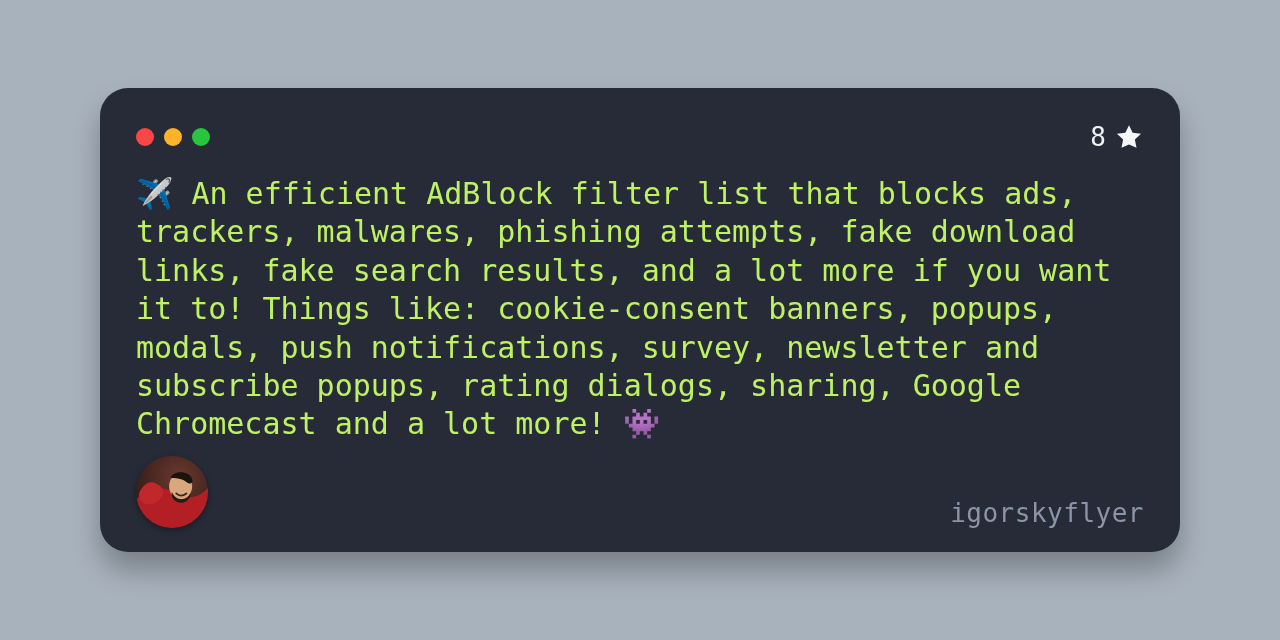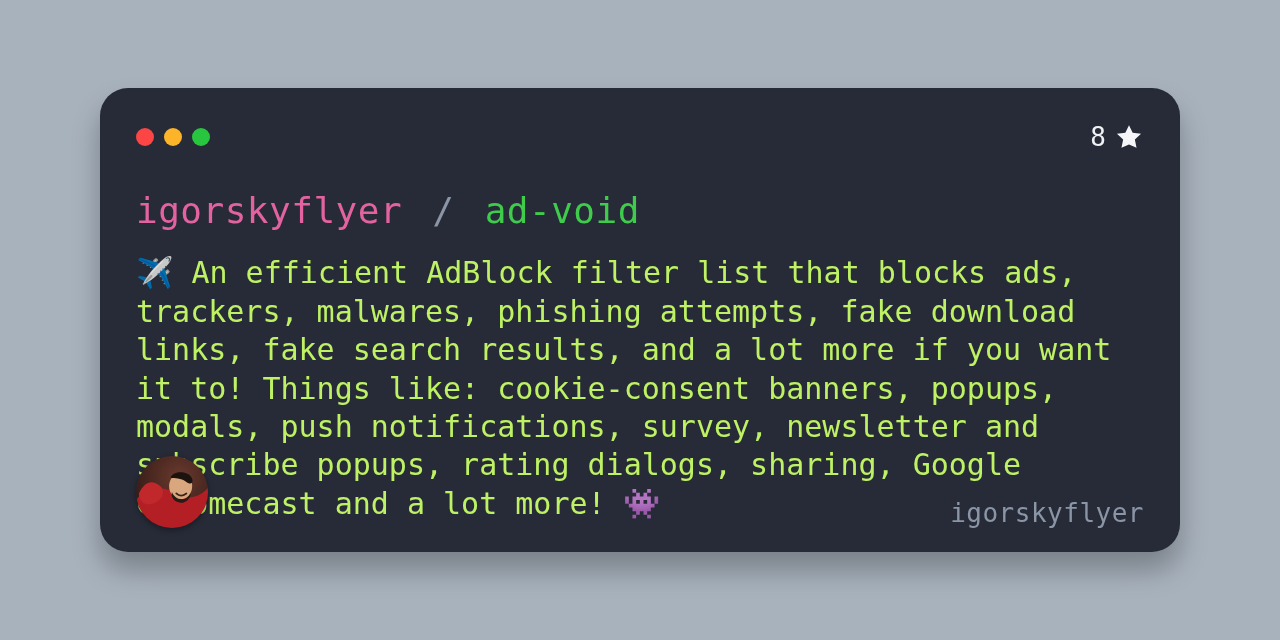--- a/index.html
+++ b/index.html
@@ -121,25 +121,20 @@
         <div class="light green"></div>
       </div>
       <div class="stars">
         <span>8</span>
         <svg class="star-icon" viewBox="0 0 24 24">
           <path d="M12 2.5l2.93 6.11 6.72.73-4.97 4.59 1.36 6.62L12 17.9l-6.04 2.65 1.36-6.62L2.35 9.34l6.72-.73L12 2.5z"></path>
         </svg>
       </div>
     </div>
 
-    <div class="title">
-      <span class="owner">igorskyflyer</span>
-      <span class="sep">/</span>
-      <span class="repo">ad-void</span>
-    </div>
 
     <div class="desc">✈️ An efficient AdBlock filter list that blocks ads, trackers, malwares, phishing attempts, fake download links, fake search results, and a lot more if you want it to! Things like: cookie-consent banners, popups, modals, push notifications, survey, newsletter and subscribe popups, rating dialogs, sharing, Google Chromecast and a lot more! 👾</div>
 
     <div class="bottom">
       <div class="avatar">
         <svg viewBox="0 0 100 100" preserveAspectRatio="xMidYMid slice">
           <defs>
             <radialGradient id="bg" cx="60%" cy="30%" r="80%">
               <stop offset="0%" stop-color="#6a3a2e"></stop>
               <stop offset="100%" stop-color="#2a1512"></stop>

